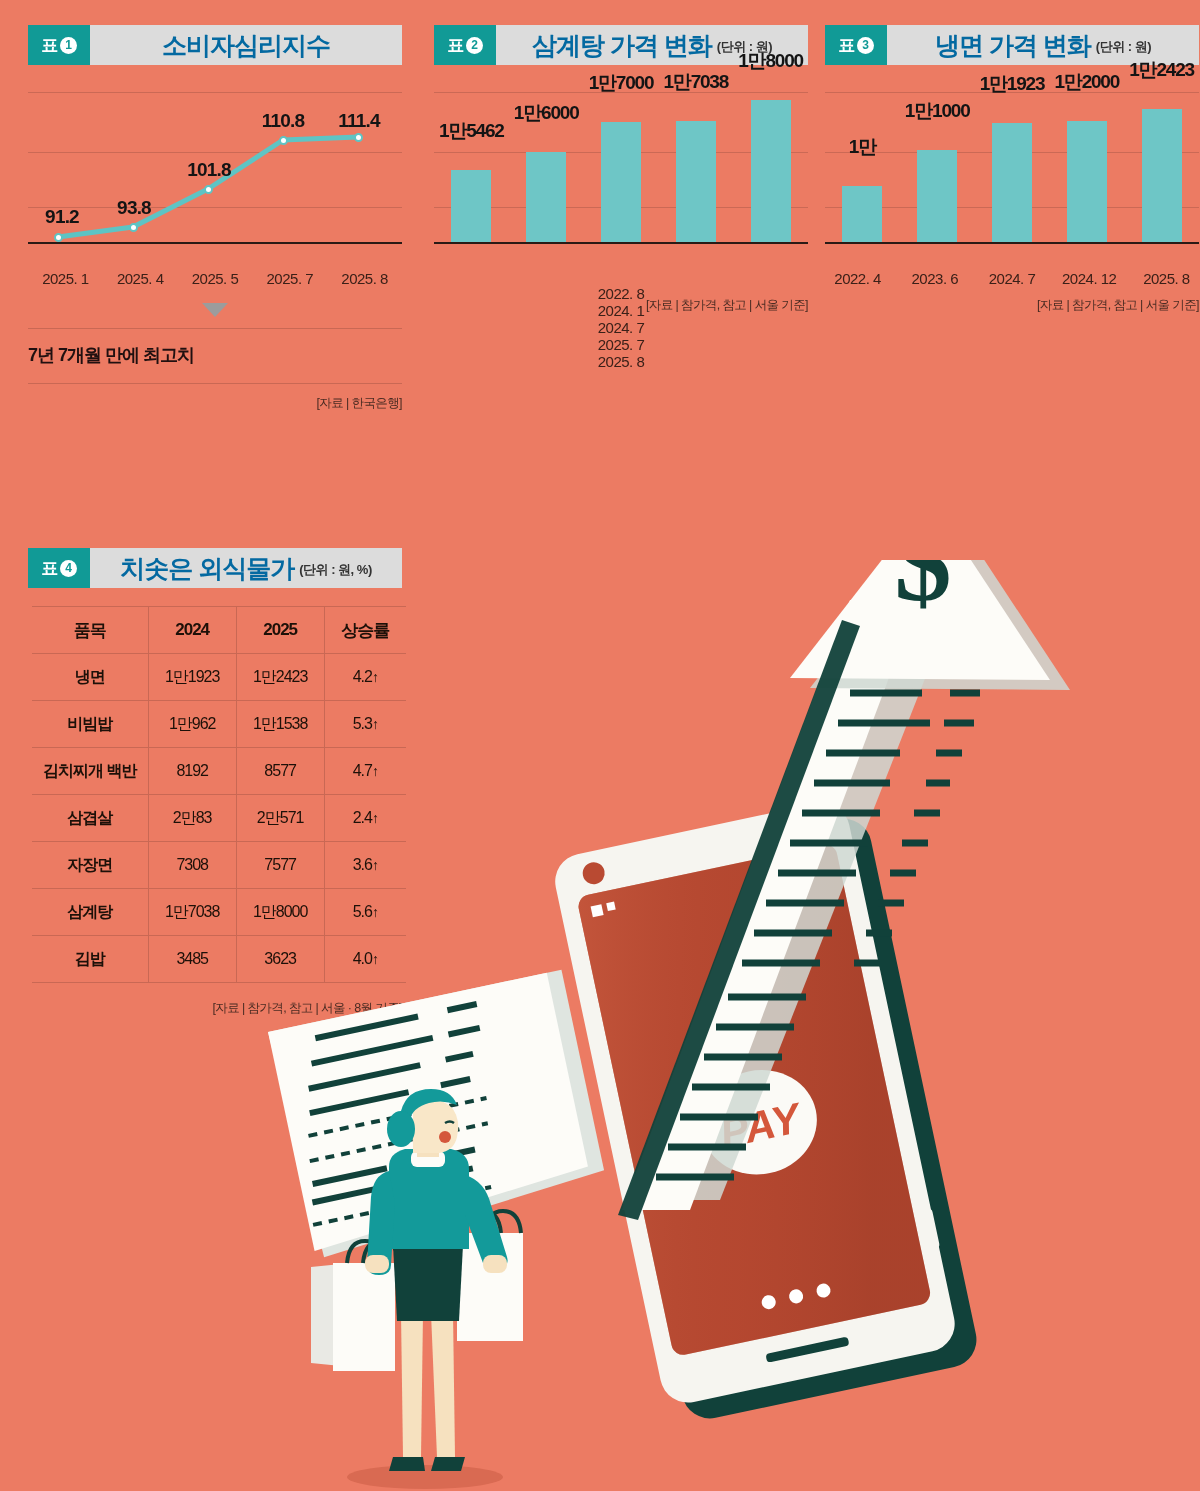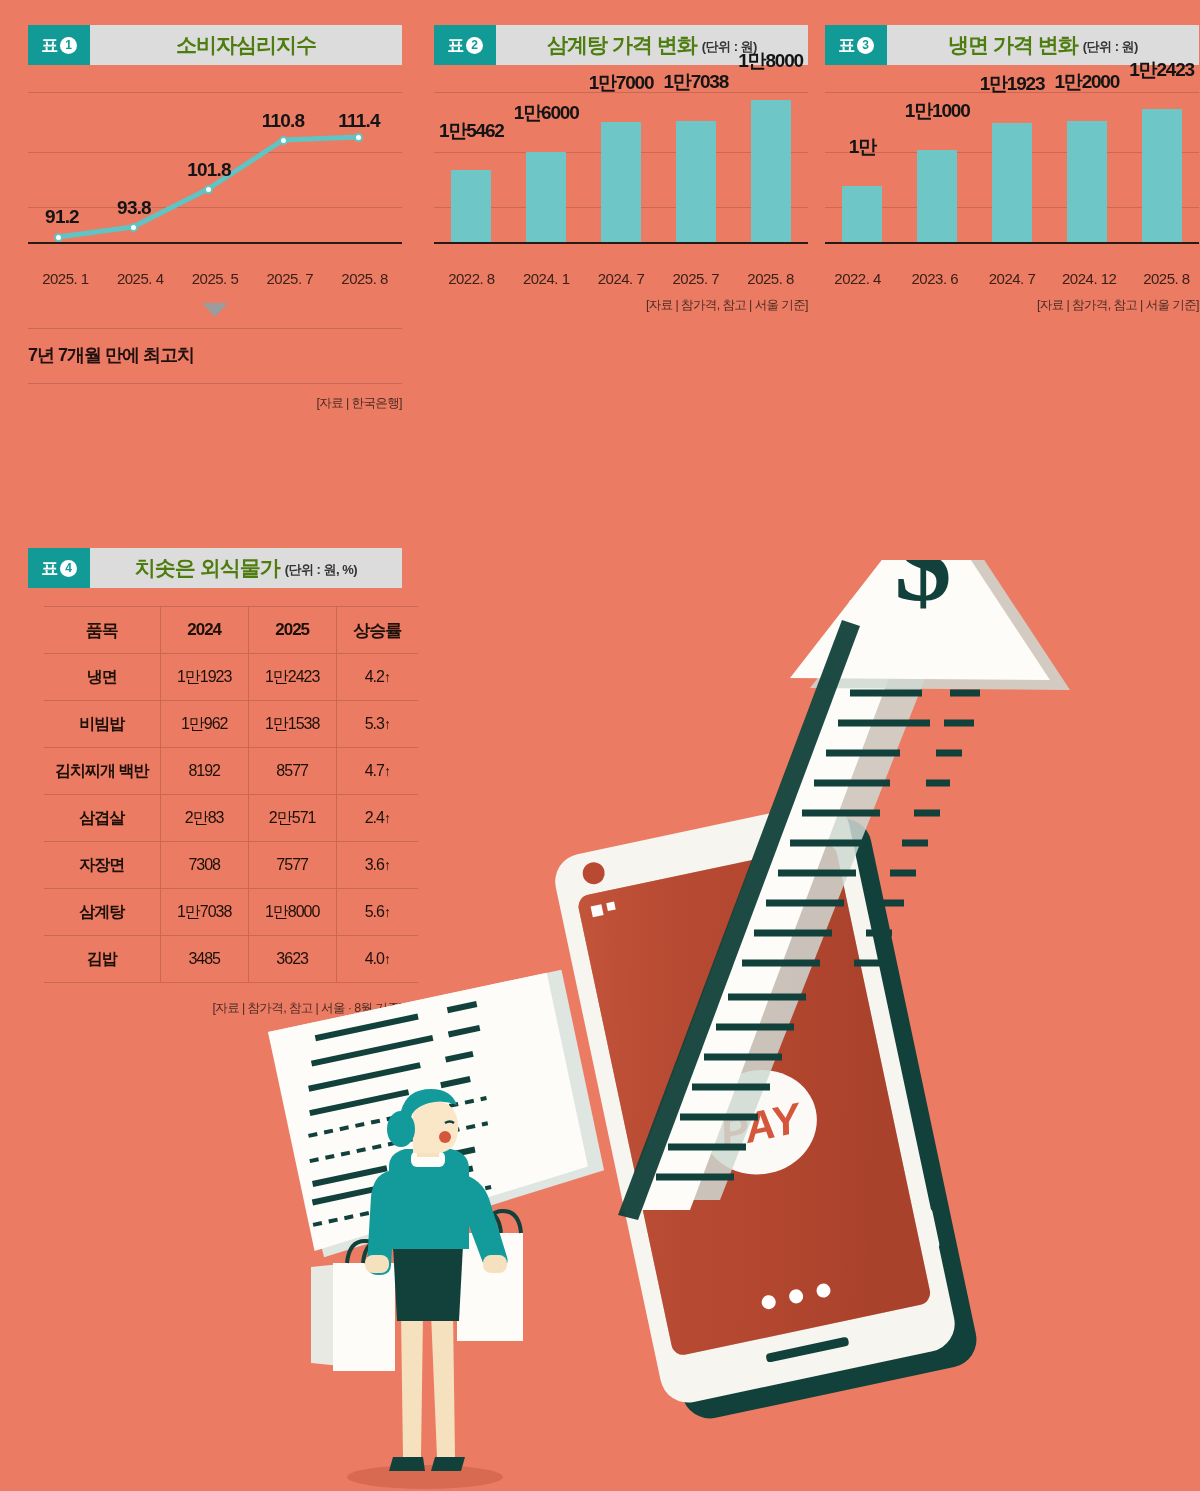--- a/index.html
+++ b/index.html
@@ -56,23 +56,23 @@
   }
   .hbar {
     flex: 1 1 auto;
     background: #dcdcdc;
     display: flex;
     align-items: center;
     justify-content: center;
     gap: 5px;
   }
   .hbar .htitle {
-    font-size: 21px;
+    font-size: 25px;
     font-weight: bold;
-    color: #4d7c0f;
+    color: #0369a1;
     letter-spacing: -1px;
   }
   .hbar .hunit {
     font-size: 13px;
     font-weight: bold;
     color: #333;
     letter-spacing: -0.5px;
     padding-top: 4px;
   }
 
@@ -176,21 +176,21 @@
     font-size: 19px;
     font-weight: bold;
     color: #141414;
     letter-spacing: -1.2px;
     white-space: nowrap;
   }
 
   
   .dtable {
     position: absolute;
-    left: 16px; right: 0;
+    left: 4px; right: 0;
     border-collapse: collapse;
     width: 100%;
   }
   .dtable th, .dtable td {
     text-align: center;
     font-size: 16px;
     color: #1d1008;
     letter-spacing: -1px;
     padding: 0;
     height: 47px;
@@ -307,21 +307,21 @@
           <div class="barlabel" style="bottom:121px;">1만7038</div>
           <div class="bar" style="height:121px;"></div>
         </div>
         <div class="barcell">
           <div class="barlabel" style="bottom:142px;">1만8000</div>
           <div class="bar" style="height:142px;"></div>
         </div>
       </div>
     </div>
 
-    <div class="xaxis-labels" style="top:245px;">
+    <div class="xaxis-labels" style="top:260px;flex-direction:column;">
       <div class="xl">2022. 8</div>
       <div class="xl">2024. 1</div>
       <div class="xl">2024. 7</div>
       <div class="xl">2025. 7</div>
       <div class="xl">2025. 8</div>
     </div>
 
     <div class="source" style="right:0; top:272px;">[자료 | 참가격, 참고 | 서울 기준]</div>
   </div>
 

